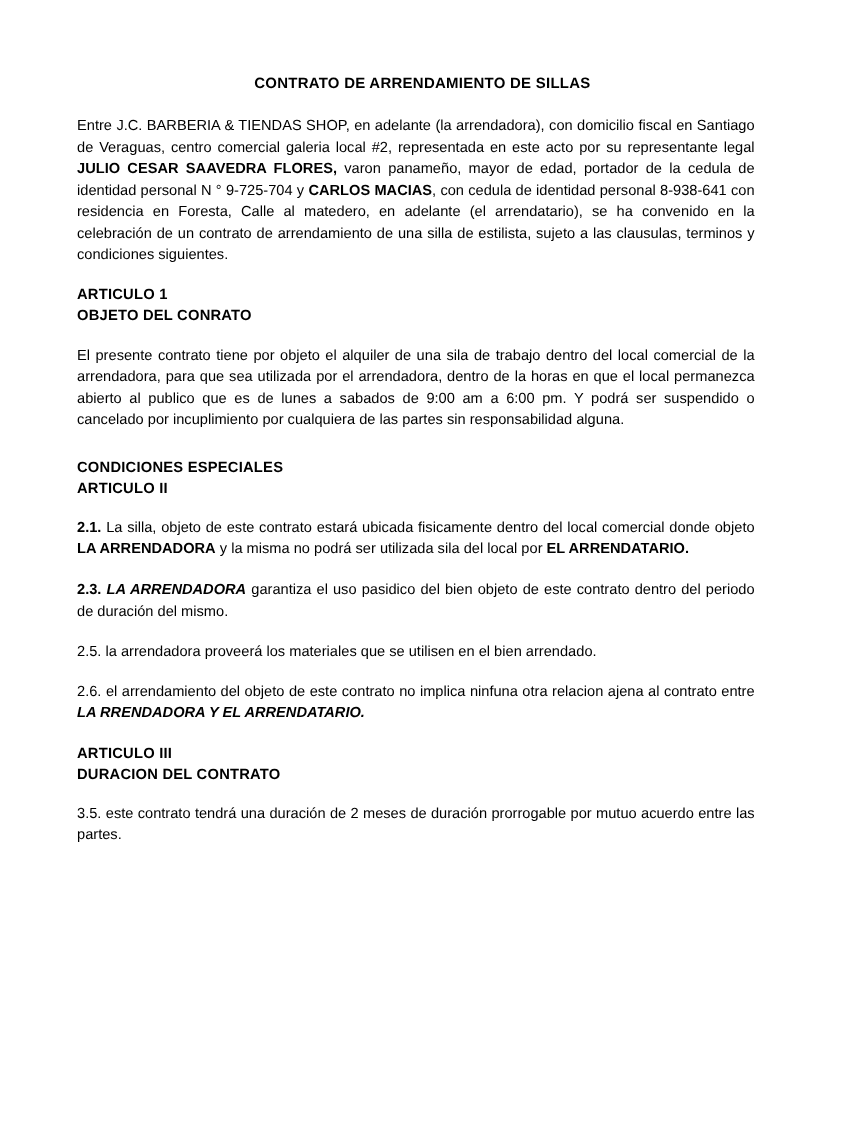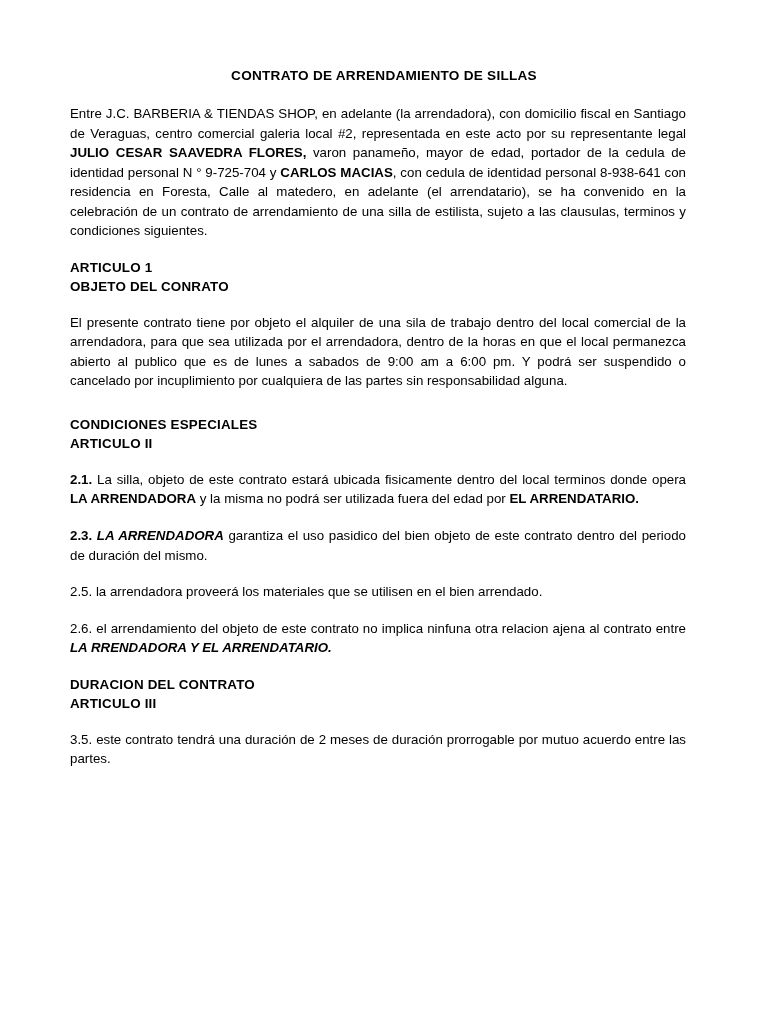--- a/index.html
+++ b/index.html
@@ -77,31 +77,31 @@
       <div class="heading">OBJETO DEL CONRATO</div>
     </div>
 
     <p class="body-text">El presente contrato tiene por objeto el alquiler de una sila de trabajo dentro del local comercial  de la arrendadora, para que sea utilizada por el arrendadora, dentro de la horas en que el local permanezca abierto al publico que es de lunes a sabados de 9:00 am a 6:00 pm. Y podrá ser suspendido o cancelado por incuplimiento por cualquiera de las partes sin responsabilidad alguna.</p>
 
     <div class="heading-block spaced-top">
       <div class="heading">CONDICIONES ESPECIALES</div>
       <div class="heading">ARTICULO II</div>
     </div>
 
-    <p class="body-text"><span class="b">2.1.</span><span> La silla, objeto de este contrato estará ubicada fisicamente dentro del local terminos donde opera </span><span class="b">LA ARRENDADORA</span><span> y la misma no podrá ser utilizada fuera del edad por </span><span class="b">EL ARRENDATARIO.</span></p>
+    <p class="body-text"><span class="b">2.1.</span><span> La silla, objeto de este contrato estará ubicada fisicamente dentro del local comercial donde objeto </span><span class="b">LA ARRENDADORA</span><span> y la misma no podrá ser utilizada sila del local por </span><span class="b">EL ARRENDATARIO.</span></p>
 
 
     <p class="body-text"><span class="b">2.3.</span>&nbsp;<span class="bi">LA ARRENDADORA</span><span> garantiza el uso pasidico del bien objeto de este contrato dentro del periodo de duración del mismo.</span></p>
 
 
     <p class="body-text"><span>2.5.</span><span> la arrendadora proveerá los materiales que se utilisen en el bien arrendado.</span></p>
 
     <p class="body-text"><span>2.6.</span><span> el arrendamiento del objeto de este contrato no implica ninfuna otra relacion ajena al contrato entre </span><span class="bi">LA RRENDADORA Y EL ARRENDATARIO.</span></p>
 
     <div class="heading-block">
+      <div class="heading">ARTICULO III</div>
       <div class="heading">DURACION DEL CONTRATO</div>
-      <div class="heading">ARTICULO III</div>
     </div>
 
     <p class="body-text"><span>3.5.</span><span> este contrato tendrá una duración de 2 meses de duración prorrogable por mutuo acuerdo entre las partes.</span></p>
 
   </div>
 </div>
 
 </body></html>

